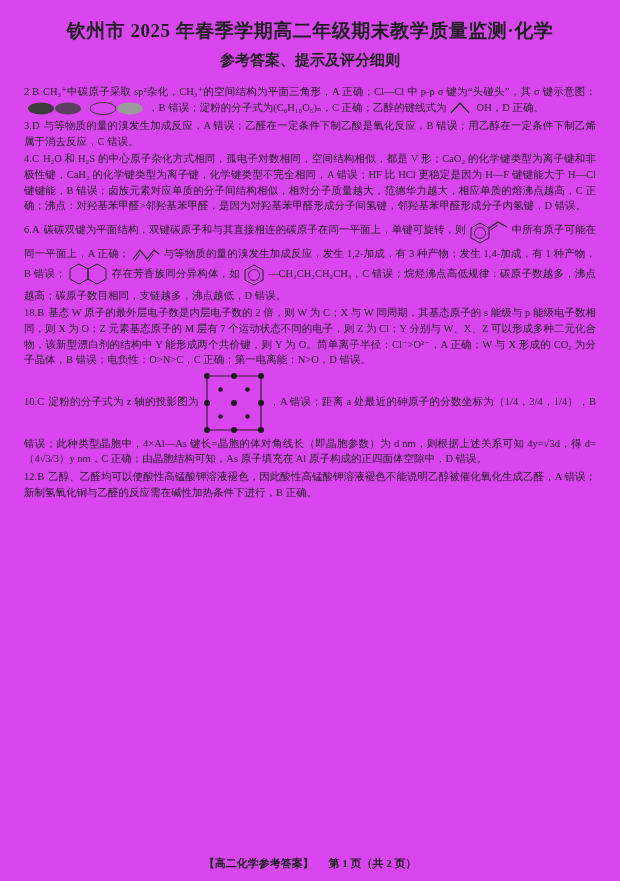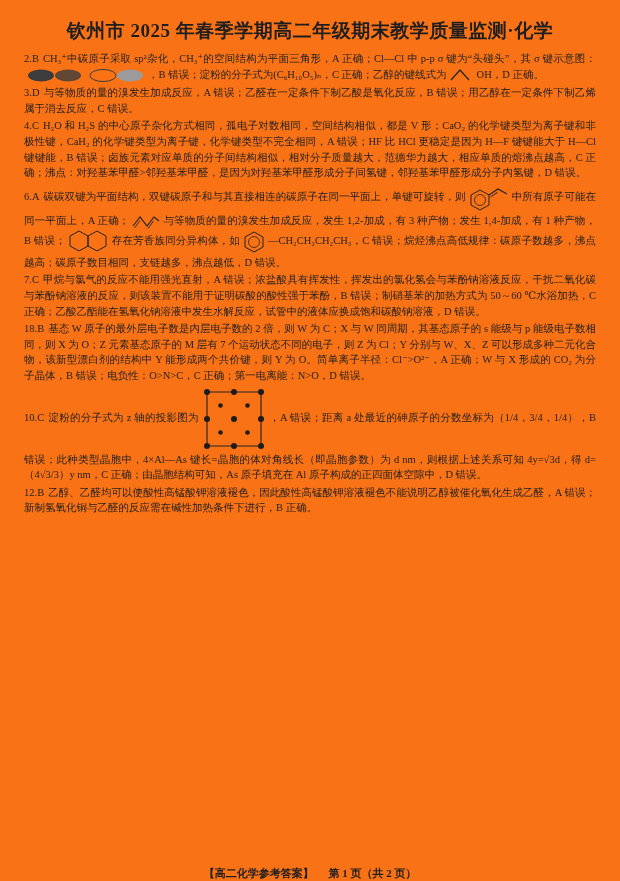--- a/index.html
+++ b/index.html
@@ -1,37 +1,38 @@
 <!DOCTYPE html>
 <html><head>
 <meta charset="utf-8">
 <style>
   * { box-sizing: border-box; }
   html, body { margin: 0; padding: 0; }
   body { background: #d9d9d9; display: flex; justify-content: center; font-family: "Liberation Serif", "DejaVu Serif", serif; }
   .page {
-    width: 620px; height: 881px; background: #f97316; color: #1e1e1e;
+    width: 620px; height: 881px; background: #d946ef; color: #1e1e1e;
     padding: 14px 24px 8px; position: relative; overflow: hidden;
   }
   .title { font-size: 19px; font-weight: 700; text-align: center; margin: 4px 0 7px; letter-spacing: 0.5px; }
   .subtitle { font-size: 15px; font-weight: 700; text-align: center; margin: 0 0 14px; }
   .body-text { }
   .item { font-size: 10.5px; line-height: 15.6px; text-align: justify; margin: 0 0 2px; }
   .label { margin-right: 4px; }
   svg.fig { vertical-align: middle; margin: 0 2px; }
   svg.fig * { vector-effect: non-scaling-stroke; }
-  .footer { position: absolute; bottom: 0; left: 0; right: 0; text-align: center; font-weight: 700; font-size: 11px; }
+  .footer { position: absolute; bottom: 10px; left: 0; right: 0; text-align: center; font-weight: 700; font-size: 11px; }
   .footer span { margin: 0 6px; }
 </style>
 </head>
 <body>
 
 <div class="page">
 
   <div class="title">钦州市 2025 年春季学期高二年级期末教学质量监测·化学</div>
+  <div class="subtitle">参考答案、提示及评分细则</div>
 
   <div class="body-text">
 
 
     <p class="item"><span class="label">2.B</span><span>CH₃⁺中碳原子采取 sp²杂化，CH₃⁺的空间结构为平面三角形，A 正确；Cl—Cl 中 p-p σ 键为“头碰头”，其 σ 键示意图：</span><svg class="fig" width="58" height="15" viewBox="0 0 58 15">
           <ellipse cx="15" cy="7.5" rx="13" ry="6" fill="#3c3c3c"></ellipse>
           <ellipse cx="42" cy="7.5" rx="13" ry="6" fill="#3c3c3c" opacity="0.8"></ellipse>
         </svg><svg class="fig" width="58" height="15" viewBox="0 0 58 15">
           <ellipse cx="15" cy="7.5" rx="13" ry="6" fill="none" stroke="#3c3c3c" stroke-width="1"></ellipse>
           <ellipse cx="42" cy="7.5" rx="13" ry="6" fill="#9b9b9b"></ellipse>
@@ -54,21 +55,20 @@
           <line x1="3.5" y1="14" x2="9" y2="6.5" stroke="#222" stroke-width="0.9"></line>
           <line x1="17" y1="14.5" x2="22.5" y2="7" stroke="#222" stroke-width="0.9"></line>
         </svg><span>与等物质的量的溴发生加成反应，发生 1,2-加成，有 3 种产物；发生 1,4-加成，有 1 种产物，B 错误；</span><svg class="fig" width="42" height="26" viewBox="0 0 42 26">
           <polygon points="11,2 20,7 20,17 11,22 2,17 2,7" fill="none" stroke="#222" stroke-width="1"></polygon>
           <polygon points="29,2 38,7 38,17 29,22 20,17 20,7" fill="none" stroke="#222" stroke-width="1"></polygon>
         </svg><span>存在芳香族同分异构体，如</span><svg class="fig" width="24" height="24" viewBox="0 0 24 24">
           <polygon points="12,2 21,7 21,17 12,22 3,17 3,7" fill="none" stroke="#222" stroke-width="1"></polygon>
           <circle cx="12" cy="12" r="5.5" fill="none" stroke="#222" stroke-width="0.8"></circle>
         </svg><span>—CH₂CH₂CH₂CH₃</span><span>，C 错误；烷烃沸点高低规律：碳原子数越多，沸点越高；碳原子数目相同，支链越多，沸点越低，D 错误。</span></p>
 
-    <p class="item"><span class="label">7.C</span><span>甲烷与氯气的反应不能用强光直射，A 错误；浓盐酸具有挥发性，挥发出的氯化氢会与苯酚钠溶液反应，干扰二氧化碳与苯酚钠溶液的反应，则该装置不能用于证明碳酸的酸性强于苯酚，B 错误；制硝基苯的加热方式为 50～60 ℃水浴加热，C 正确；乙酸乙酯能在氢氧化钠溶液中发生水解反应，试管中的液体应换成饱和碳酸钠溶液，D 错误。</span></p>
 
 
 
     <p class="item"><span class="label">18.B</span><span>基态 W 原子的最外层电子数是内层电子数的 2 倍，则 W 为 C；X 与 W 同周期，其基态原子的 s 能级与 p 能级电子数相同，则 X 为 O；Z 元素基态原子的 M 层有 7 个运动状态不同的电子，则 Z 为 Cl；Y 分别与 W、X、Z 可以形成多种二元化合物，该新型漂白剂的结构中 Y 能形成两个共价键，则 Y 为 O。简单离子半径：Cl⁻&gt;O²⁻，A 正确；W 与 X 形成的 CO₂ 为分子晶体，B 错误；电负性：O&gt;N&gt;C，C 正确；第一电离能：N&gt;O，D 错误。</span></p>
 
     <p class="item"><span class="label">10.C</span><span>淀粉的分子式为 z 轴的投影图为</span><svg class="fig" width="66" height="66" viewBox="0 0 66 66">
           <rect x="6" y="6" width="54" height="54" fill="none" stroke="#222" stroke-width="1.1"></rect>
           <g fill="#1c1c1c">
             <circle cx="6" cy="6" r="3"></circle>
             <circle cx="33" cy="6" r="3"></circle>

